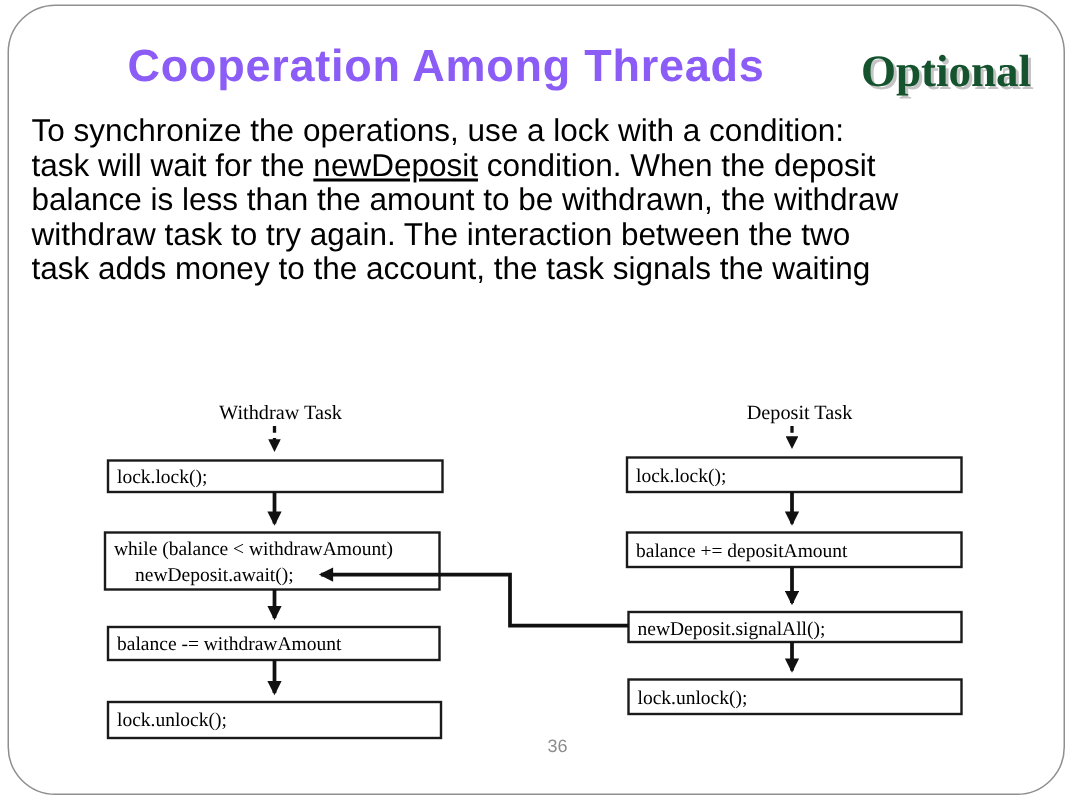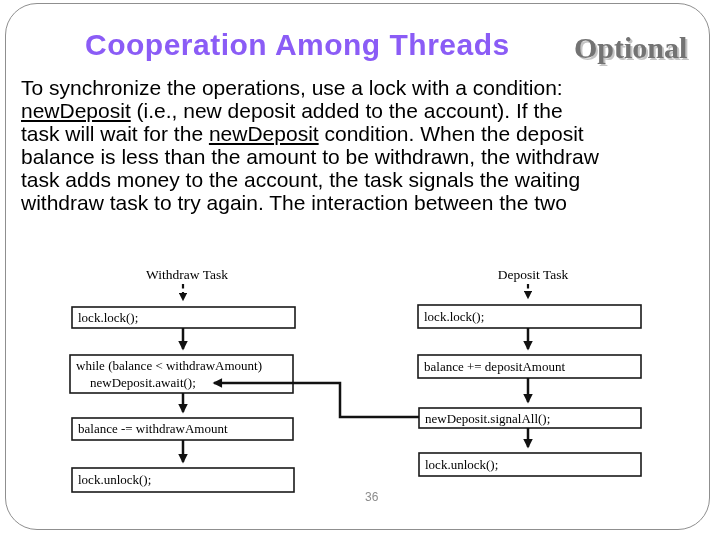--- a/index.html
+++ b/index.html
@@ -12,21 +12,21 @@
     border:1.6px solid #8f8f8f;border-radius:32px;pointer-events:none;
   }
   .title{
     position:absolute;left:85px;top:8px;
     font-size:30px;font-weight:bold;color:#8b5cf6;letter-spacing:0.5px;
     white-space:nowrap;
   }
   .optional{
     position:absolute;left:574px;top:31px;
     font-family:"Liberation Serif",serif;font-weight:bold;font-size:30px;
-    color:#737373;text-shadow:2px 2px 0 #c4c4c4;white-space:nowrap;
+    color:#14532d;text-shadow:2px 2px 0 #c4c4c4;white-space:nowrap;
   }
   .body{
     position:absolute;left:21px;top:76px;width:690px;
     font-size:21px;line-height:23px;color:#000;
   }
   .bline{white-space:nowrap;}
   .u{text-decoration:underline;}
   .diagram{position:absolute;left:0;top:0;}
   .diagram rect{fill:#ffffff;stroke:#1a1a1a;stroke-width:1.6;}
   .boxtext{font-family:"Liberation Serif",serif;font-size:13px;fill:#000;}
@@ -42,25 +42,24 @@
 <body>
 
 <div class="frame"></div>
 
 <h1 class="title">Cooperation Among Threads</h1>
 
 <div class="optional">Optional</div>
 
 <div class="body">
   <div class="bline"><span>To synchronize the operations, use a lock with a condition:</span></div>
-  <div class="bline"><span class="u">newDeposit</span><span> (i.e., new deposit added to the account). If the</span></div>
   <div class="bline"><span>task will wait for the </span><span class="u">newDeposit</span><span> condition. When the deposit</span></div>
   <div class="bline"><span>balance is less than the amount to be withdrawn, the withdraw</span></div>
+  <div class="bline"><span>withdraw task to try again. The interaction between the two</span></div>
   <div class="bline"><span>task adds money to the account, the task signals the waiting</span></div>
-  <div class="bline"><span>withdraw task to try again. The interaction between the two</span></div>
 </div>
 
 <svg class="diagram" width="720" height="540" viewBox="0 0 720 540">
   <defs>
     <marker id="ah" viewBox="0 0 10 10" refX="8.5" refY="5" markerWidth="4.2" markerHeight="3.8" orient="auto-start-reverse" markerUnits="strokeWidth">
       <path d="M0,0 L10,5 L0,10 z" fill="#111"></path>
     </marker>
   </defs>
 
   <text class="tasklabel" x="187" y="279" text-anchor="middle">Withdraw Task</text>

